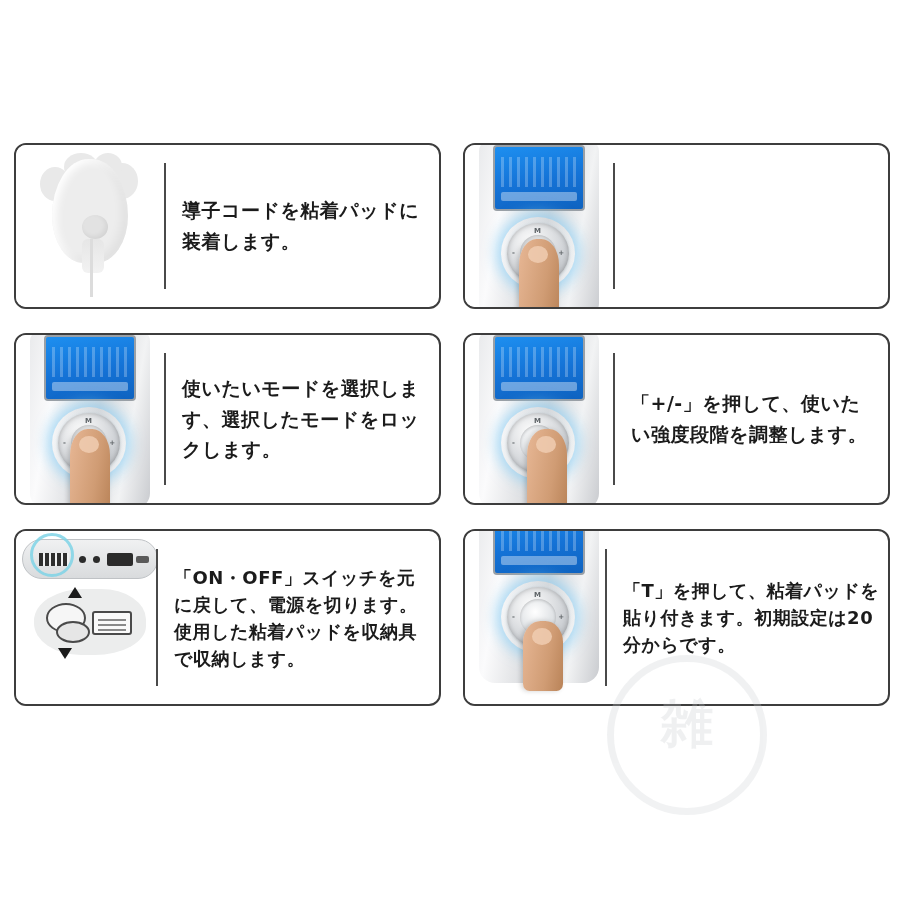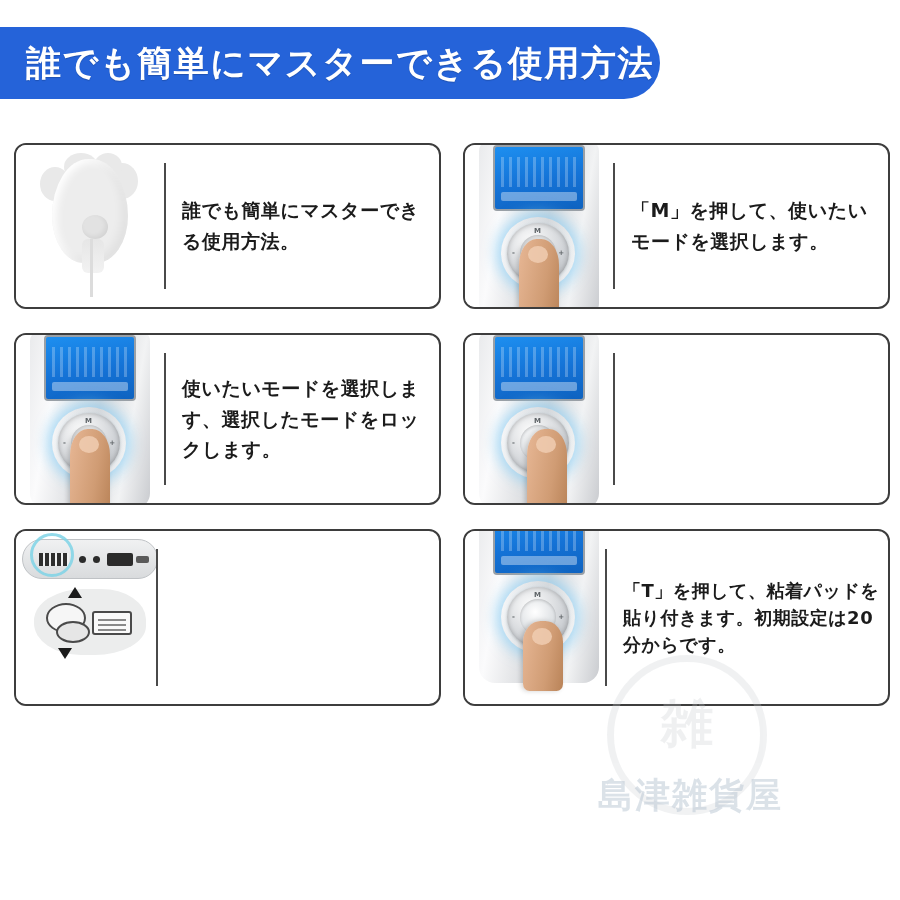--- a/index.html
+++ b/index.html
@@ -265,48 +265,44 @@
     font-size:35px; font-weight:700; color:#b9c6d3; opacity:.5;
     letter-spacing:2px; z-index:1; pointer-events:none;
     font-family:"DejaVu Sans","Liberation Sans",sans-serif;
   }
 </style>
 </head>
 <body>
 
 <div id="root">
 
-  <div class="banner">
-    <span class="banner-title">誰でも簡単にマスターできる使用方法</span>
-  </div>
 
   <div class="watermark">
     <div class="wm-circle"></div>
     <div class="wm-glyph">雑</div>
   </div>
-  <div class="wm-text">島津雑貨屋</div>
 
   <div class="grid">
 
     <div class="panel">
       <div class="panel-figure">
         <div class="pad-img">
           <div class="pad-lobe" style="left:2px;top:14px;width:30px;height:34px;"></div>
           <div class="pad-lobe" style="left:68px;top:10px;width:32px;height:36px;"></div>
           <div class="pad-lobe" style="left:26px;top:0px;width:34px;height:28px;"></div>
           <div class="pad-lobe" style="left:56px;top:0px;width:28px;height:26px;"></div>
           <div class="pad-body"></div>
           <div class="pad-nub"></div>
           <div class="pad-ridge"></div>
           <div class="pad-cord"></div>
         </div>
       </div>
       <div class="panel-divider"></div>
       <div class="panel-text">
-        <p>誰でも簡単にマスターできる使用方法。</p>
+        <p>導子コードを粘着パッドに装着します。</p>
       </div>
       <div class="arrow arrow-right" style="right:-26px;top:63px;"></div>
     </div>
 
 
     <div class="panel">
       <div class="panel-figure">
         <div class="dev">
           <div class="dev-case"></div>
           <div class="dev-screen"></div>
@@ -315,23 +311,20 @@
             <div class="dev-dial-in"></div>
             <span class="lbl" style="left:27px;top:4px;">M</span>
             <span class="lbl" style="left:5px;top:26px;">-</span>
             <span class="lbl" style="right:5px;top:26px;">+</span>
             <span class="lbl" style="left:28px;bottom:3px;">T</span>
           </div>
           <div class="finger"></div>
         </div>
       </div>
       <div class="panel-divider"></div>
-      <div class="panel-text">
-        <p>「M」を押して、使いたいモードを選択します。</p>
-      </div>
       <div class="arrow arrow-down" style="left:50%;margin-left:-19px;bottom:-26px;"></div>
     </div>
 
 
     <div class="panel">
       <div class="panel-figure">
         <div class="dev">
           <div class="dev-case"></div>
           <div class="dev-screen"></div>
           <div class="dev-glow"></div>
@@ -362,20 +355,23 @@
             <div class="dev-dial-in"></div>
             <span class="lbl" style="left:27px;top:4px;">M</span>
             <span class="lbl" style="left:5px;top:26px;">-</span>
             <span class="lbl" style="right:5px;top:26px;">+</span>
             <span class="lbl" style="left:28px;bottom:3px;">T</span>
           </div>
           <div class="finger" style="left:48px;"></div>
         </div>
       </div>
       <div class="panel-divider"></div>
+      <div class="panel-text">
+        <p>「+/-」を押して、使いたい強度段階を調整します。</p>
+      </div>
       <div class="arrow arrow-down" style="left:50%;margin-left:-19px;bottom:-26px;"></div>
     </div>
 
     <div class="panel compact">
       <div class="panel-figure">
         <div class="ports">
           <div class="port-pins"></div>
           <div class="port-dot" style="left:56px;"></div>
           <div class="port-dot" style="left:70px;"></div>
           <div class="port-usb"></div>
@@ -388,20 +384,23 @@
           <div class="store-card">
               <i style="top:6px;"></i>
               <i style="top:11px;"></i>
               <i style="top:16px;"></i>
             </div>
           <div class="store-arrow" style="left:34px;top:-2px;border-bottom:11px solid #1b1b1b;"></div>
           <div class="store-arrow" style="left:24px;bottom:-4px;border-top:11px solid #1b1b1b;"></div>
         </div>
       </div>
       <div class="panel-divider"></div>
+      <div class="panel-text">
+        <p>「ON・OFF」スイッチを元に戻して、電源を切ります。使用した粘着パッドを収納具で収納します。</p>
+      </div>
     </div>
 
     <div class="panel compact">
       <div class="panel-figure">
         <div class="dev" style="top:-26px;">
           <div class="dev-case"></div>
           <div class="dev-screen"></div>
           <div class="dev-glow"></div>
           <div class="dev-dial">
             <div class="dev-dial-in"></div>

